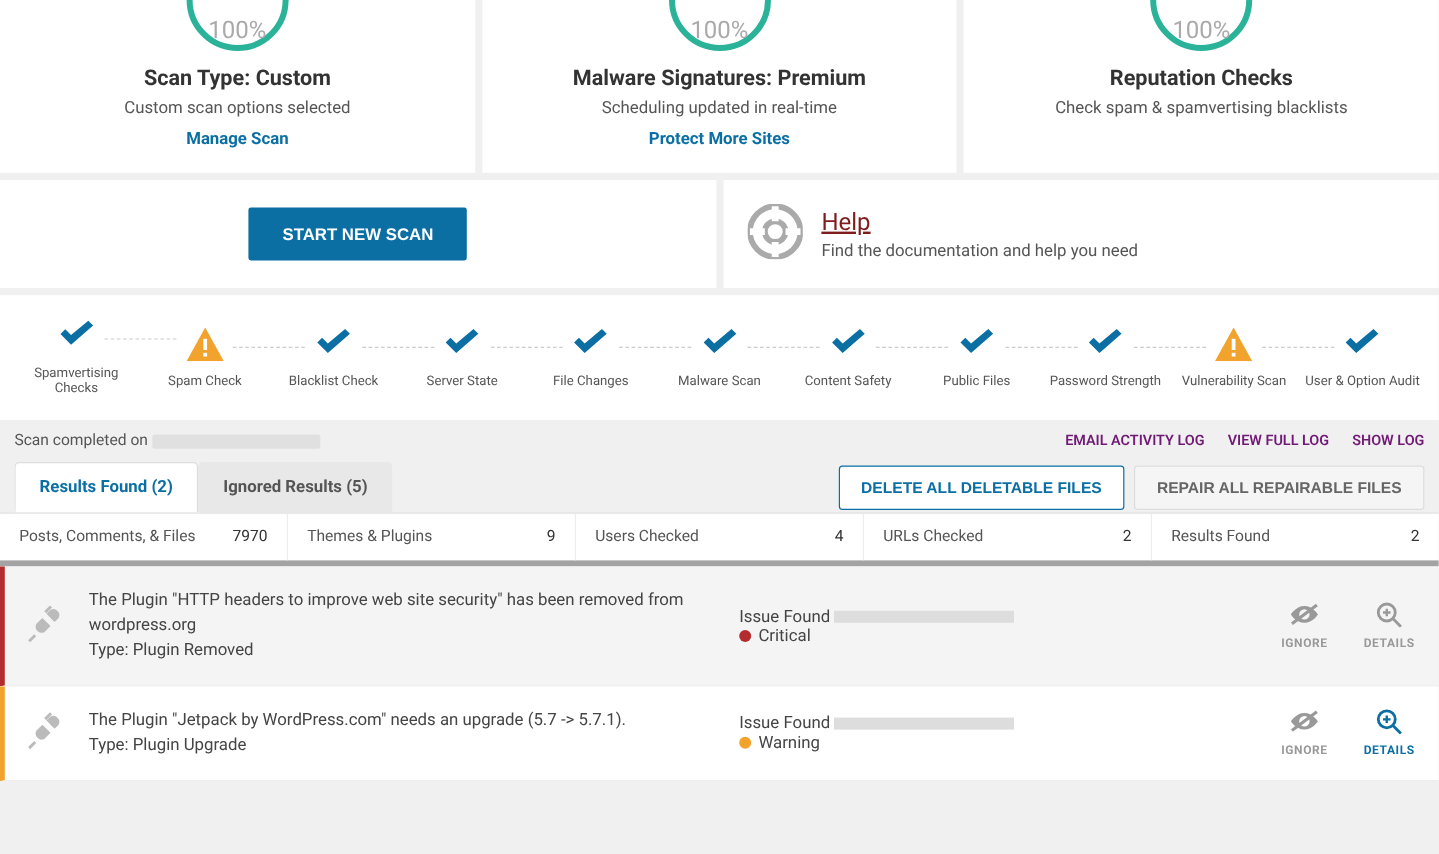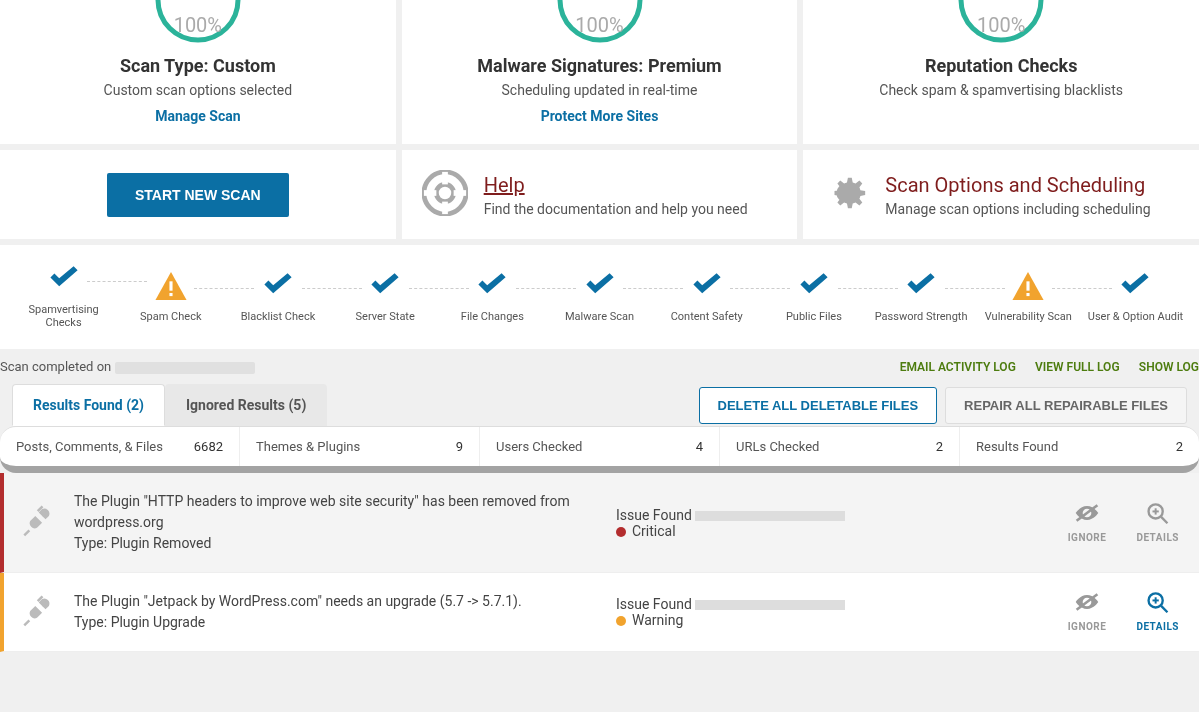--- a/index.html
+++ b/index.html
@@ -22,30 +22,30 @@
 .action-cell .text h4 { color: #7f1d1d; font-weight: 400; font-size: 20px; margin-bottom: 4px; }
 .action-cell .text h4.underline { text-decoration: underline; }
 .action-cell .text p { color: #555; font-size: 14px; }
 .checks-row { background: #fff; padding: 20px 10px; margin-top: 6px; display: flex; justify-content: space-around; align-items: center; }
 .check-item { text-align: center; flex: 1; position: relative; }
 .check-item::after { content: ""; position: absolute; top: 16px; right: -30px; width: 60px; border-top: 1px dashed #ccc; }
 .check-item:last-child::after { display: none; }
 .check-icon { margin-bottom: 10px; display: flex; justify-content: center; }
 .check-icon svg { width: 32px; height: 28px; }
 .check-label { font-size: 11px; color: #555; }
-.status-bar { display: flex; justify-content: space-between; align-items: center; padding: 10px 0; font-size: 13px; color: #555; }
+.status-bar { display: flex; justify-content: space-between; align-items: center; padding: 10px 12px; font-size: 13px; color: #555; }
 .status-bar .redacted { display: inline-block; width: 140px; height: 12px; background: #e0e0e0; border-radius: 2px; vertical-align: middle; }
-.status-links a { color: #4d7c0f; font-weight: 600; font-size: 12px; margin-left: 16px; cursor: pointer; }
+.status-links a { color: #701a75; font-weight: 600; font-size: 12px; margin-left: 16px; cursor: pointer; }
 .tabs-row { display: flex; align-items: center; padding: 0 12px; gap: 8px; }
 .tabs { display: flex; flex: 1; }
 .tab { padding: 12px 20px; font-size: 14px; font-weight: 700; cursor: pointer; border: 1px solid transparent; background: #e8e8e8; color: #555; border-radius: 4px 4px 0 0; }
 .tab.active { background: #fff; color: #0b6fa4; border: 1px solid #ddd; border-bottom: 1px solid #fff; }
 .btn-outline { background: #fff; border: 1px solid #0b6fa4; color: #0b6fa4; padding: 10px 18px; font-weight: 600; font-size: 13px; cursor: pointer; border-radius: 3px; }
 .btn-grey { background: #f5f5f5; border: 1px solid #ddd; color: #666; padding: 10px 18px; font-weight: 600; font-size: 13px; cursor: pointer; border-radius: 3px; }
-.stats-row { display: flex; background: #fff; border-top: 1px solid #ddd; border-bottom: 7px solid #a3a3a3; border-radius: 16px; }
+.stats-row { display: flex; background: #fff; border-top: 1px solid #ddd; border-bottom: 5px solid #a3a3a3; }
 .stat-cell { flex: 1; display: flex; justify-content: space-between; padding: 12px 16px; border-right: 1px solid #eee; font-size: 13px; color: #555; }
 .stat-cell:last-child { border-right: none; }
 .stat-cell .val { color: #333; }
 .issue { display: flex; align-items: center; background: #fff; padding: 18px 20px 18px 16px; border-bottom: 1px solid #eee; position: relative; }
 .issue.critical { border-left: 4px solid #b32d2e; background: #f4f4f4; }
 .issue.warning { border-left: 4px solid #f1a32e; }
 .issue-icon { color: #bbb; margin-right: 20px; flex-shrink: 0; }
 .issue-icon svg { width: 34px; height: 34px; }
 .issue-text { flex: 1.2; font-size: 14px; color: #444; line-height: 1.5; }
 .issue-meta { flex: 1; font-size: 14px; color: #444; }
@@ -116,31 +116,20 @@
           <line x1="24" y1="33" x2="24" y2="46" stroke="#fff" stroke-width="6"></line>
           <line x1="2" y1="24" x2="15" y2="24" stroke="#fff" stroke-width="6"></line>
           <line x1="33" y1="24" x2="46" y2="24" stroke="#fff" stroke-width="6"></line>
         </svg>
     </div>
     <div class="text">
       <h4 class="underline">Help</h4>
       <p>Find the documentation and help you need</p>
     </div>
   </div>
-  <div class="action-cell">
-    <div class="big-icon">
-      <svg viewBox="0 0 48 48">
-          <path fill="#aaa" d="M24 14a10 10 0 100 20 10 10 0 000-20zm0 16a6 6 0 110-12 6 6 0 010 12zM44 26v-4l-5-1a15 15 0 00-1-3l3-4-3-3-4 3a15 15 0 00-3-1l-1-5h-4l-1 5a15 15 0 00-3 1l-4-3-3 3 3 4a15 15 0 00-1 3l-5 1v4l5 1a15 15 0 001 3l-3 4 3 3 4-3a15 15 0 003 1l1 5h4l1-5a15 15 0 003-1l4 3 3-3-3-4a15 15 0 001-3l5-1z"></path>
-        </svg>
-    </div>
-    <div class="text">
-      <h4>Scan Options and Scheduling</h4>
-      <p>Manage scan options including scheduling</p>
-    </div>
-  </div>
 </div>
 
 <div class="checks-row" id="checks-row">
     <div class="check-item">
       <div class="check-icon">
         <svg viewBox="0 0 40 32">
           <path fill="#0b6fa4" d="M14 25L3 14l5-5 6 6L32 0l5 5z"></path>
         </svg>
       </div>
       <div class="check-label">Spamvertising Checks</div>
@@ -247,21 +236,21 @@
     <div class="tab active">Results Found (2)</div>
     <div class="tab">Ignored Results (5)</div>
   </div>
   <button class="btn-outline">DELETE ALL DELETABLE FILES</button>
   <button class="btn-grey">REPAIR ALL REPAIRABLE FILES</button>
 </div>
 
 <div class="stats-row" id="stats-row">
     <div class="stat-cell">
       <span>Posts, Comments, &amp; Files</span>
-      <span class="val">6682</span>
+      <span class="val">7970</span>
     </div>
     <div class="stat-cell">
       <span>Themes &amp; Plugins</span>
       <span class="val">9</span>
     </div>
     <div class="stat-cell">
       <span>Users Checked</span>
       <span class="val">4</span>
     </div>
     <div class="stat-cell">

